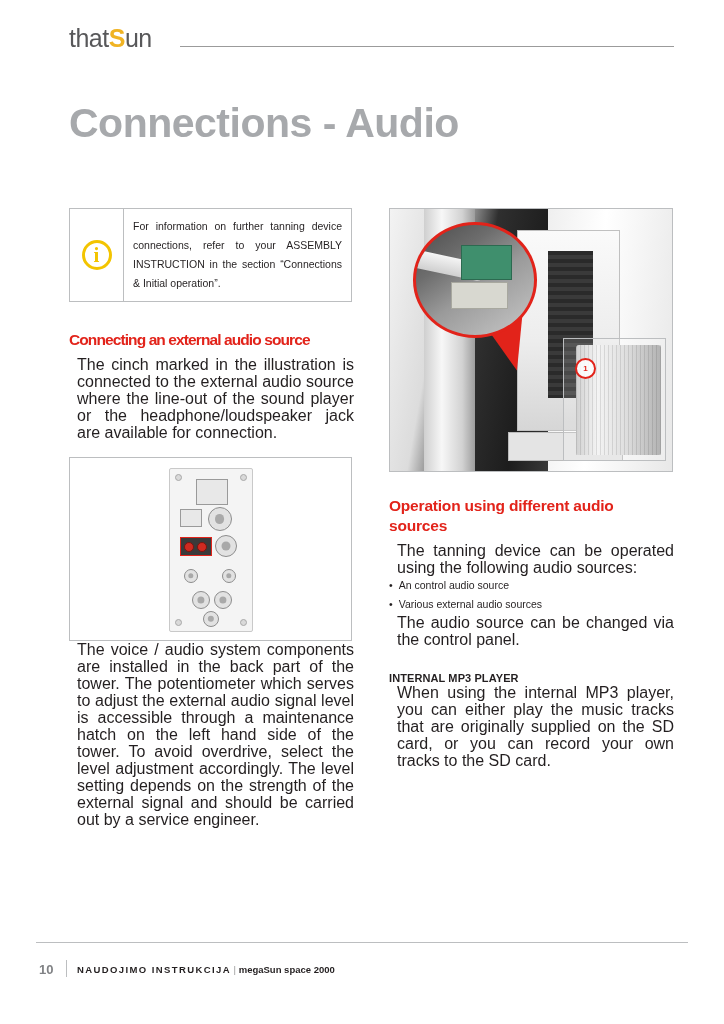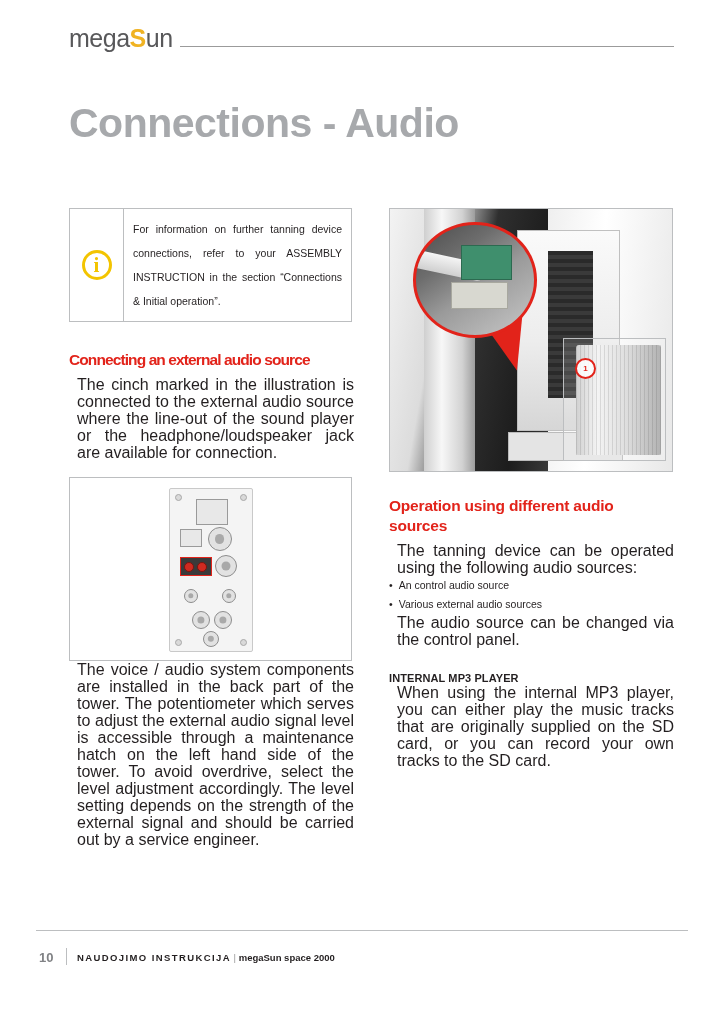--- a/index.html
+++ b/index.html
@@ -106,21 +106,21 @@
     justify-content: center;
     font-family: "Liberation Serif", serif;
     font-size: 21px;
     font-weight: 700;
     line-height: 1;
     box-sizing: border-box;
   }
   .note-text {
     padding: 8px 9px 8px 9px;
     font-size: 10.5px;
-    line-height: 24px;
+    line-height: 19px;
     text-align: justify;
     color: #231f20;
   }
 
   
   h2.red-heading {
     font-size: 15.5px;
     color: #e2231a;
     margin: 28px 0 6px 0;
     font-weight: 700;
@@ -380,21 +380,21 @@
     color: #e2231a;
     font-weight: 700;
     background: rgba(255,255,255,0.85);
   }
 
   
   .footer {
     position: absolute;
     left: 36px;
     right: 36px;
-    bottom: 16px;
+    bottom: 4px;
     height: 78px;
   }
   .footer-rule {
     position: absolute;
     left: 0;
     right: 0;
     top: 0;
     border-top: 1px solid #bcbec0;
   }
   .page-number {
@@ -430,21 +430,21 @@
     letter-spacing: 0;
     font-weight: 700;
   }
 </style>
 </head>
 <body>
 
 <div class="page">
 
   <div class="header">
-    <div class="logo"><span>mega</span><span class="accent">S</span><span class="tail">un</span></div>
+    <div class="logo"><span>that</span><span class="accent">S</span><span class="tail">un</span></div>
     <div class="header-rule"></div>
   </div>
 
   <div class="page-title">Connections - Audio</div>
 
   <div class="col-left">
 
     <div class="note-box">
       <div class="note-icon-cell">
         <div class="info-icon">i</div>

